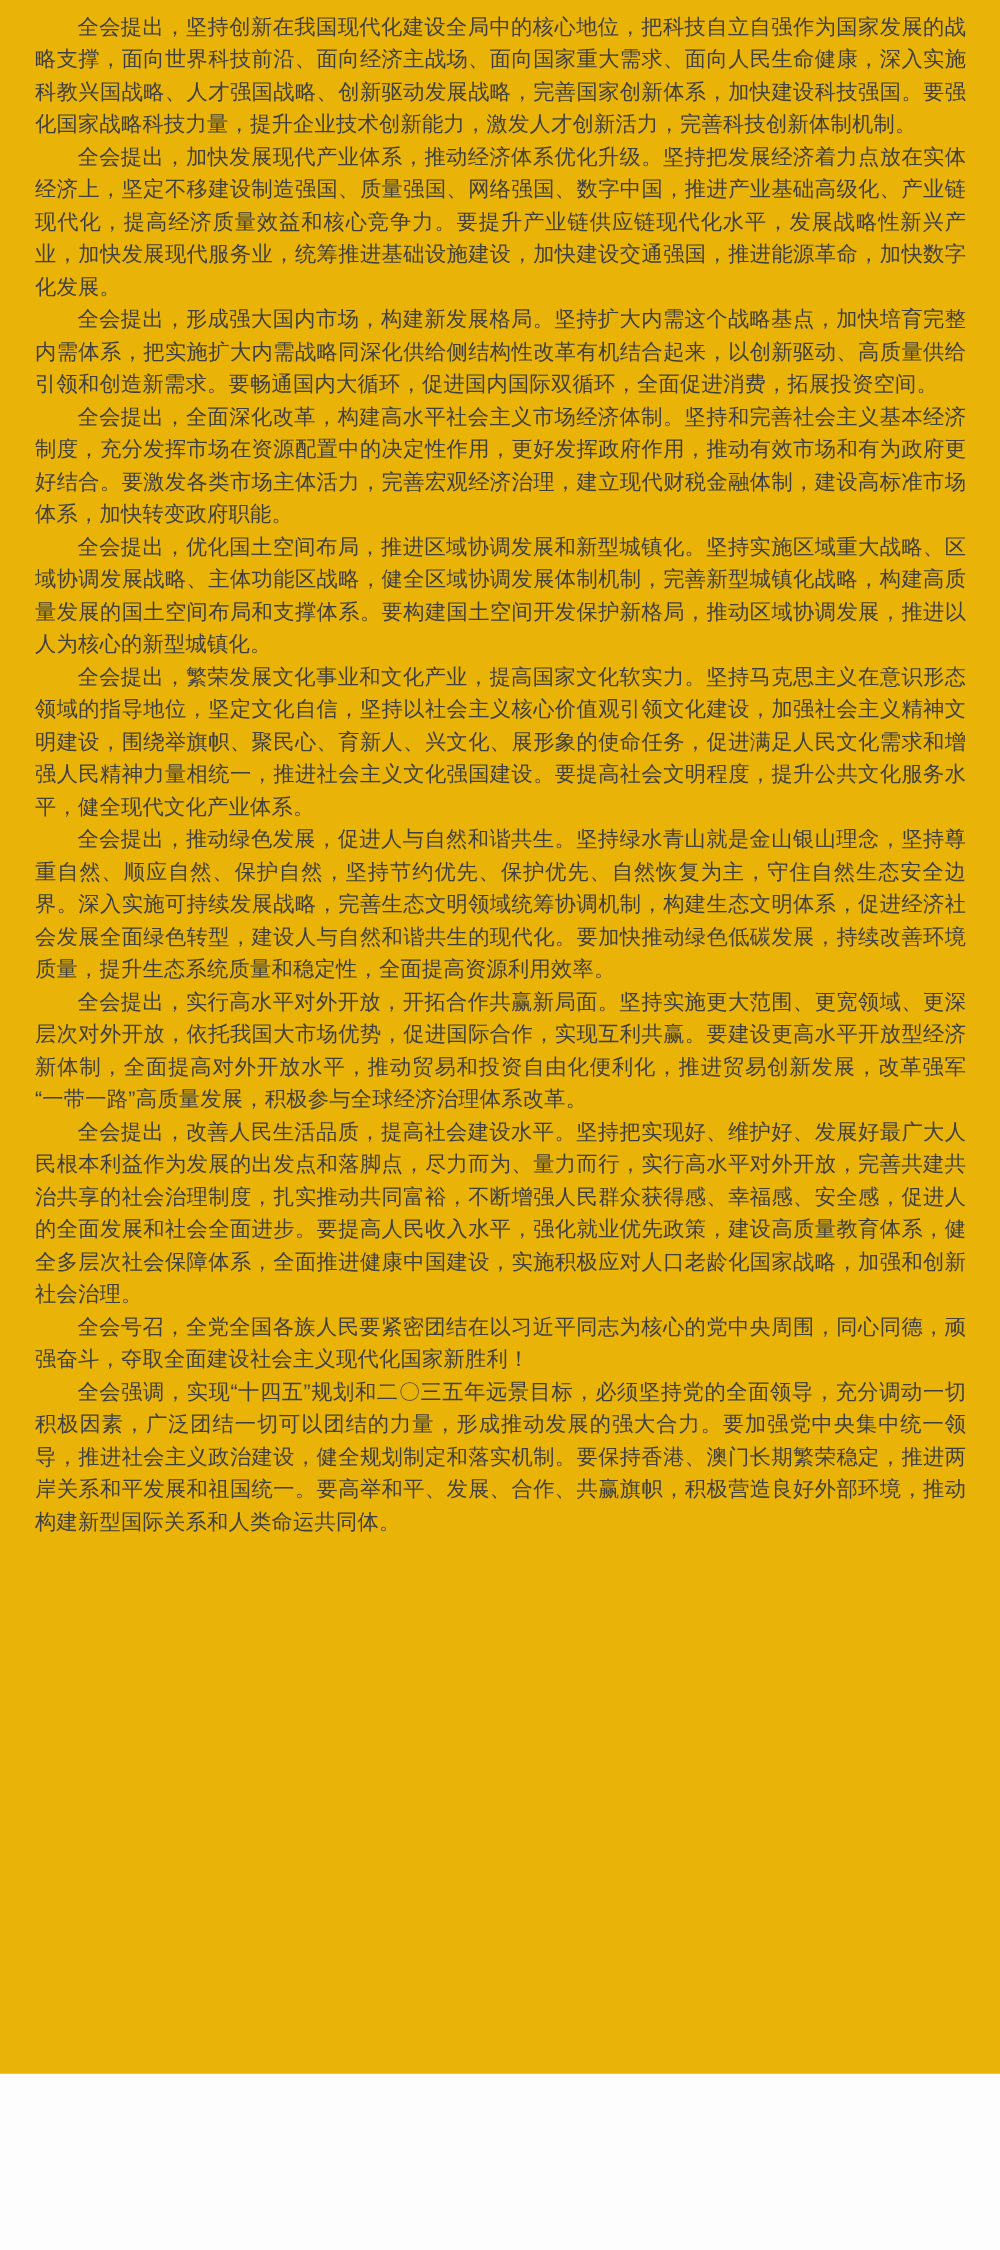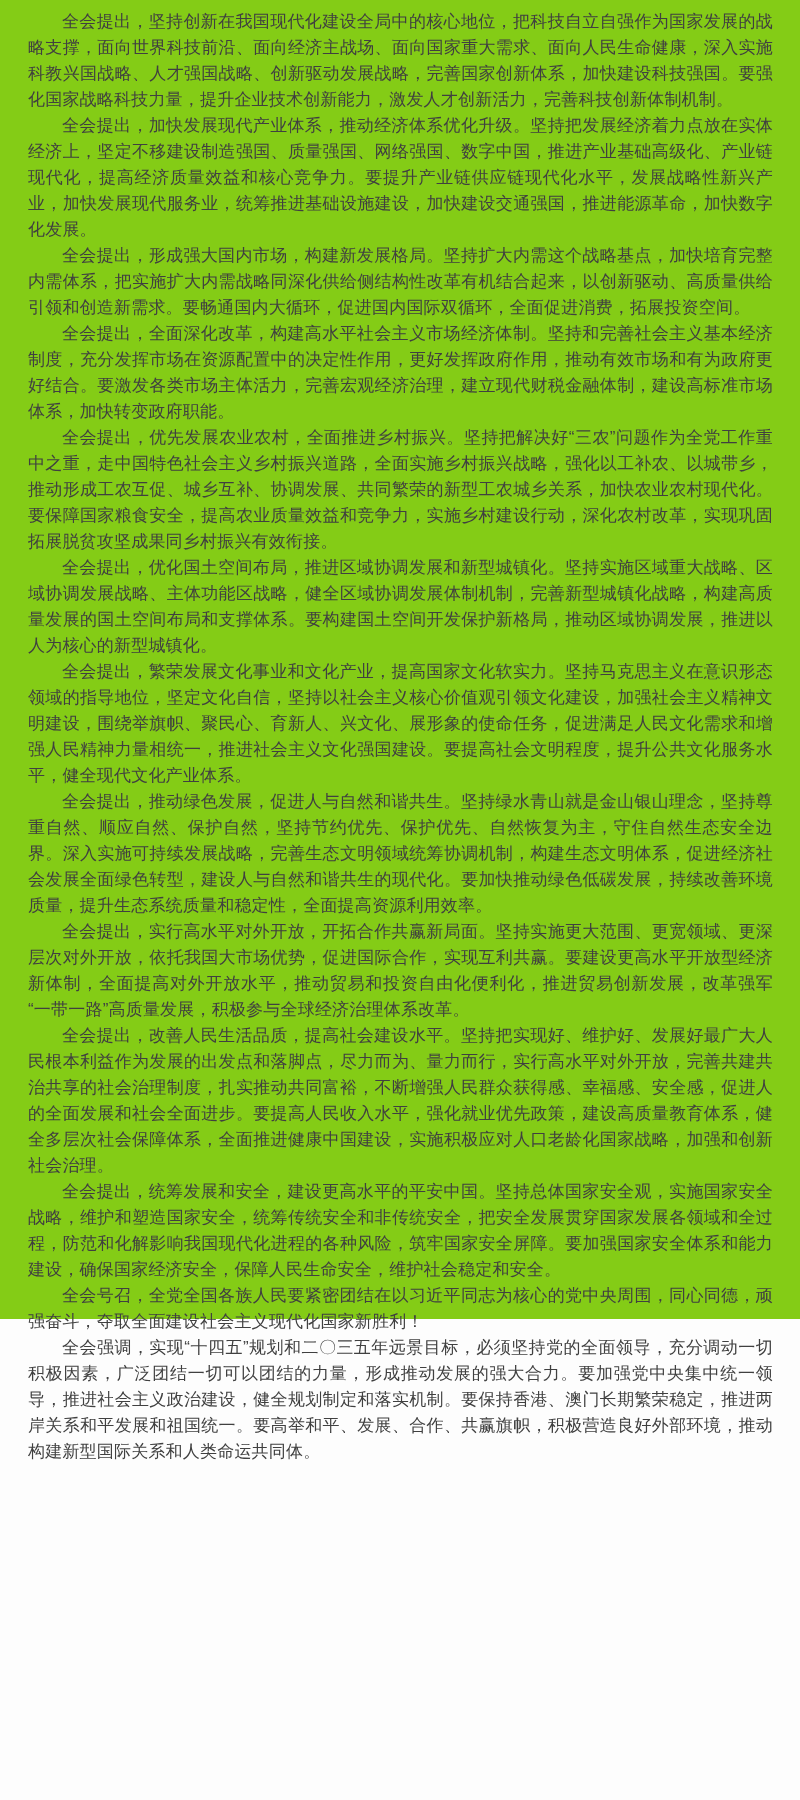--- a/index.html
+++ b/index.html
@@ -8,23 +8,23 @@
   }
   body {
     width: 800px;
     height: 1800px;
     background: #fdfdfd;
     overflow: hidden;
   }
   .page {
     box-sizing: border-box;
     width: 800px;
-    height: 1319px;
+    height: 1659px;
     padding: 9px 27px 10px 28px;
-    background: #84cc16;
+    background: #eab308;
   }
   .doc-body p {
     margin: 0;
     padding: 0;
     font-family: "Liberation Sans", "DejaVu Sans", sans-serif;
     font-size: 17px;
     line-height: 26px;
     color: #404040;
     text-align: justify;
     text-justify: inter-ideograph;
@@ -35,23 +35,21 @@
 </style>
 </head>
 <body>
 
 <div class="page">
   <div class="doc-body">
     <p>全会提出，坚持创新在我国现代化建设全局中的核心地位，把科技自立自强作为国家发展的战略支撑，面向世界科技前沿、面向经济主战场、面向国家重大需求、面向人民生命健康，深入实施科教兴国战略、人才强国战略、创新驱动发展战略，完善国家创新体系，加快建设科技强国。要强化国家战略科技力量，提升企业技术创新能力，激发人才创新活力，完善科技创新体制机制。</p>
     <p>全会提出，加快发展现代产业体系，推动经济体系优化升级。坚持把发展经济着力点放在实体经济上，坚定不移建设制造强国、质量强国、网络强国、数字中国，推进产业基础高级化、产业链现代化，提高经济质量效益和核心竞争力。要提升产业链供应链现代化水平，发展战略性新兴产业，加快发展现代服务业，统筹推进基础设施建设，加快建设交通强国，推进能源革命，加快数字化发展。</p>
     <p>全会提出，形成强大国内市场，构建新发展格局。坚持扩大内需这个战略基点，加快培育完整内需体系，把实施扩大内需战略同深化供给侧结构性改革有机结合起来，以创新驱动、高质量供给引领和创造新需求。要畅通国内大循环，促进国内国际双循环，全面促进消费，拓展投资空间。</p>
     <p>全会提出，全面深化改革，构建高水平社会主义市场经济体制。坚持和完善社会主义基本经济制度，充分发挥市场在资源配置中的决定性作用，更好发挥政府作用，推动有效市场和有为政府更好结合。要激发各类市场主体活力，完善宏观经济治理，建立现代财税金融体制，建设高标准市场体系，加快转变政府职能。</p>
-    <p>全会提出，优先发展农业农村，全面推进乡村振兴。坚持把解决好“三农”问题作为全党工作重中之重，走中国特色社会主义乡村振兴道路，全面实施乡村振兴战略，强化以工补农、以城带乡，推动形成工农互促、城乡互补、协调发展、共同繁荣的新型工农城乡关系，加快农业农村现代化。要保障国家粮食安全，提高农业质量效益和竞争力，实施乡村建设行动，深化农村改革，实现巩固拓展脱贫攻坚成果同乡村振兴有效衔接。</p>
     <p>全会提出，优化国土空间布局，推进区域协调发展和新型城镇化。坚持实施区域重大战略、区域协调发展战略、主体功能区战略，健全区域协调发展体制机制，完善新型城镇化战略，构建高质量发展的国土空间布局和支撑体系。要构建国土空间开发保护新格局，推动区域协调发展，推进以人为核心的新型城镇化。</p>
     <p>全会提出，繁荣发展文化事业和文化产业，提高国家文化软实力。坚持马克思主义在意识形态领域的指导地位，坚定文化自信，坚持以社会主义核心价值观引领文化建设，加强社会主义精神文明建设，围绕举旗帜、聚民心、育新人、兴文化、展形象的使命任务，促进满足人民文化需求和增强人民精神力量相统一，推进社会主义文化强国建设。要提高社会文明程度，提升公共文化服务水平，健全现代文化产业体系。</p>
     <p>全会提出，推动绿色发展，促进人与自然和谐共生。坚持绿水青山就是金山银山理念，坚持尊重自然、顺应自然、保护自然，坚持节约优先、保护优先、自然恢复为主，守住自然生态安全边界。深入实施可持续发展战略，完善生态文明领域统筹协调机制，构建生态文明体系，促进经济社会发展全面绿色转型，建设人与自然和谐共生的现代化。要加快推动绿色低碳发展，持续改善环境质量，提升生态系统质量和稳定性，全面提高资源利用效率。</p>
     <p>全会提出，实行高水平对外开放，开拓合作共赢新局面。坚持实施更大范围、更宽领域、更深层次对外开放，依托我国大市场优势，促进国际合作，实现互利共赢。要建设更高水平开放型经济新体制，全面提高对外开放水平，推动贸易和投资自由化便利化，推进贸易创新发展，改革强军“一带一路”高质量发展，积极参与全球经济治理体系改革。</p>
     <p>全会提出，改善人民生活品质，提高社会建设水平。坚持把实现好、维护好、发展好最广大人民根本利益作为发展的出发点和落脚点，尽力而为、量力而行，实行高水平对外开放，完善共建共治共享的社会治理制度，扎实推动共同富裕，不断增强人民群众获得感、幸福感、安全感，促进人的全面发展和社会全面进步。要提高人民收入水平，强化就业优先政策，建设高质量教育体系，健全多层次社会保障体系，全面推进健康中国建设，实施积极应对人口老龄化国家战略，加强和创新社会治理。</p>
-    <p>全会提出，统筹发展和安全，建设更高水平的平安中国。坚持总体国家安全观，实施国家安全战略，维护和塑造国家安全，统筹传统安全和非传统安全，把安全发展贯穿国家发展各领域和全过程，防范和化解影响我国现代化进程的各种风险，筑牢国家安全屏障。要加强国家安全体系和能力建设，确保国家经济安全，保障人民生命安全，维护社会稳定和安全。</p>
     <p>全会号召，全党全国各族人民要紧密团结在以习近平同志为核心的党中央周围，同心同德，顽强奋斗，夺取全面建设社会主义现代化国家新胜利！</p>
     <p>全会强调，实现“十四五”规划和二〇三五年远景目标，必须坚持党的全面领导，充分调动一切积极因素，广泛团结一切可以团结的力量，形成推动发展的强大合力。要加强党中央集中统一领导，推进社会主义政治建设，健全规划制定和落实机制。要保持香港、澳门长期繁荣稳定，推进两岸关系和平发展和祖国统一。要高举和平、发展、合作、共赢旗帜，积极营造良好外部环境，推动构建新型国际关系和人类命运共同体。</p>
   </div>
 </div>
 
 </body></html>

